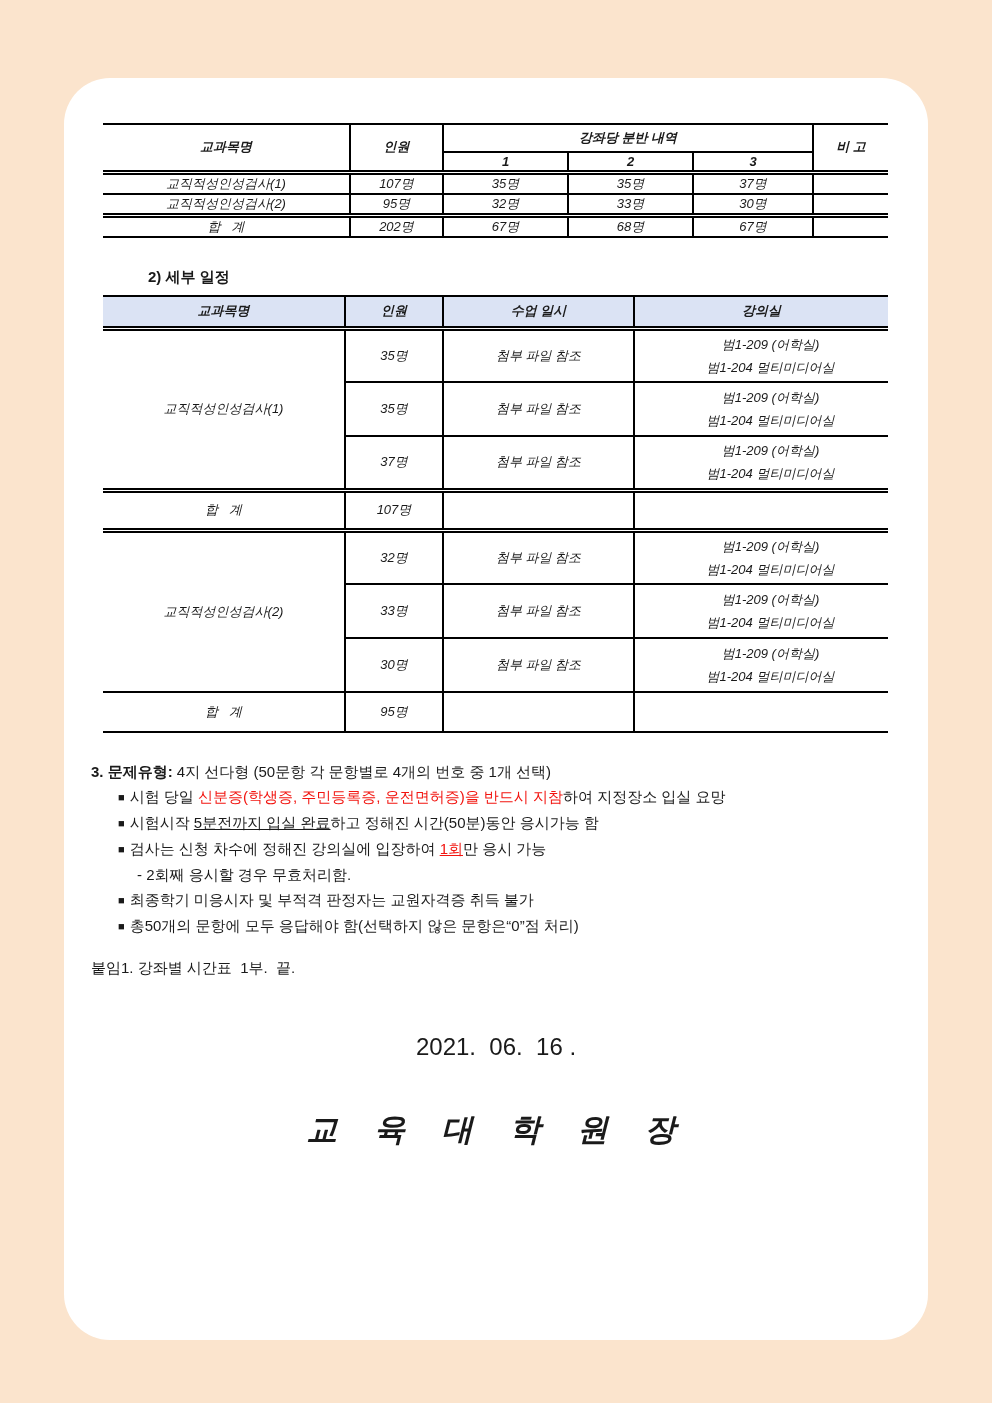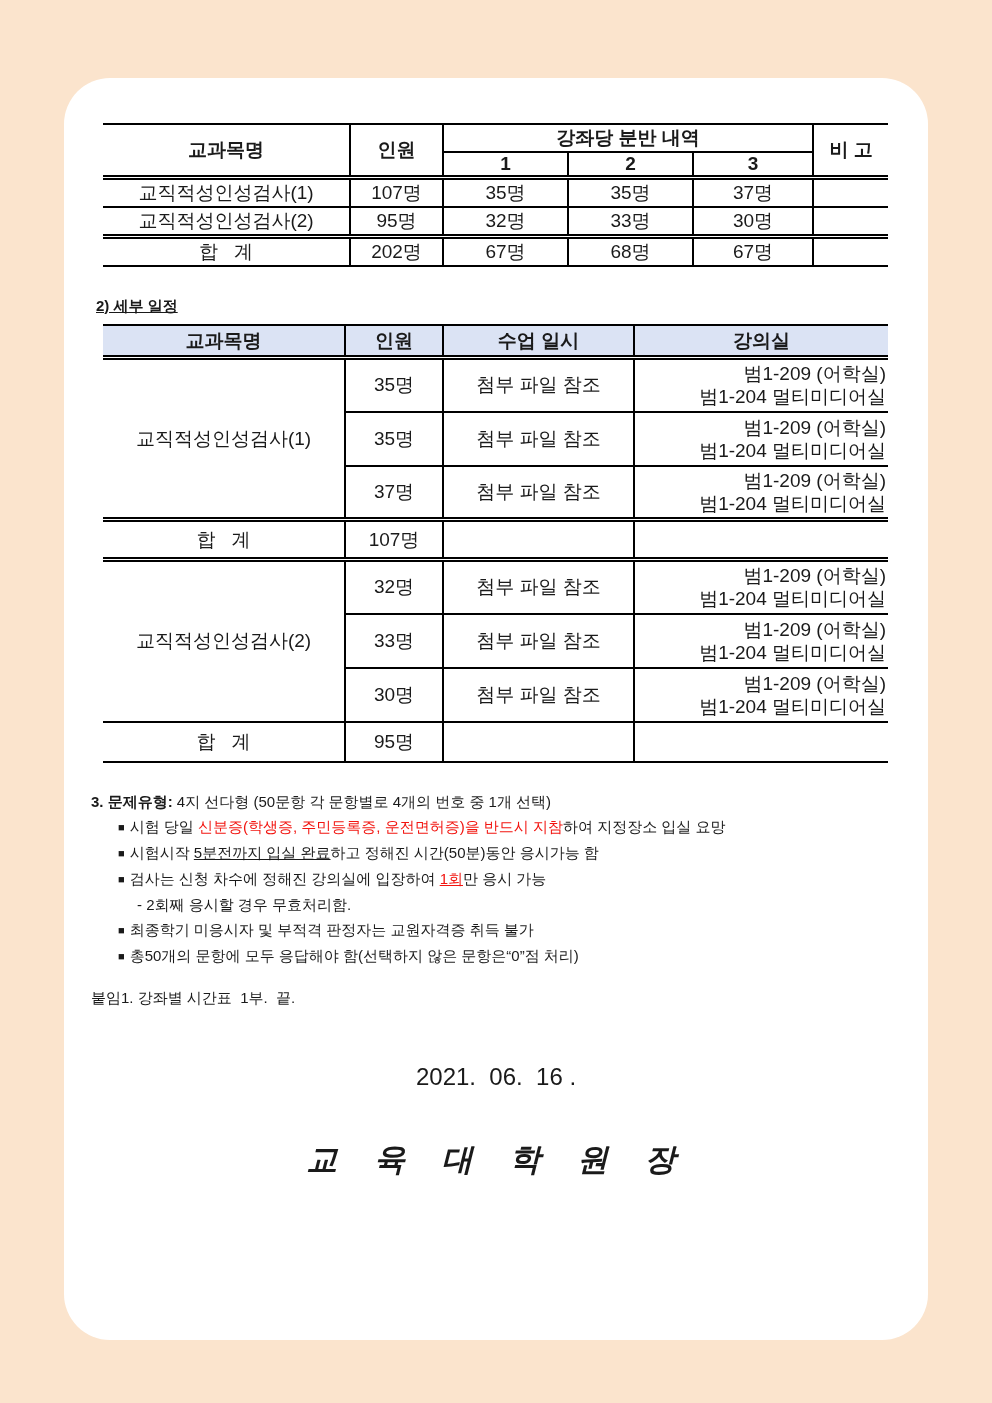--- a/index.html
+++ b/index.html
@@ -13,25 +13,26 @@
   .card{
     position:absolute;left:64px;top:78px;
     width:864px;height:1262px;
     background:#ffffff;border-radius:46px;
     overflow:hidden;
   }
   
   table.doc{
     border-collapse:collapse;
     table-layout:fixed;
-    font-size:19px;
+    font-size:13px;
     text-align:center;
     border-top:2px solid #000;
     border-bottom:2px solid #000;
     width:785px;
+    font-style:italic;
   }
   table.doc th,table.doc td{
     border-left:2px solid #000;
     border-right:2px solid #000;
     border-top:2px solid #000;
     border-bottom:2px solid #000;
     padding:0 2px;
     font-weight:normal;
     overflow:hidden;
   }
@@ -41,26 +42,26 @@
   .b-dbl{border-bottom:5px double #000 !important;}
   .b-sgl{border-bottom:2px solid #000 !important;}
   .pre{white-space:pre;margin-top:43px;}
   
   .t1{margin:45px 0 0 39px;}
   .t1 .rowA{height:28px;}
   .t1 .rowB{height:20px;}
   .t1 .rowD{height:20px;}
   .t1 .rowT{height:21px;}
   
-  .h2{margin:30px 0 0 32px;font-size:15px;font-weight:bold;text-decoration:underline;}
+  .h2{margin:30px 0 0 84px;font-size:15px;font-weight:bold;}
   .t2{margin:8px 0 0 39px;}
   .t2 thead th{background:#dbe3f4;height:29px;}
   .t2 .rowD{height:54px;}
   .t2 .rowT{height:40px;}
-  .t2 td.room{text-align:right;padding-left:20px;line-height:23px;}
+  .t2 td.room{text-align:center;padding-left:20px;line-height:23px;}
   
   .notes{margin:26px 0 0 27px;font-size:15px;line-height:25px;}
   .note-bullet{padding-left:27px;}
   .note-sub{padding-left:46px;}
   .bold{font-weight:bold;}
   .red{color:#f2140f;text-align:right;}
   .ul{text-decoration:underline;}
   .sq{font-size:11px;vertical-align:1px;padding-right:5px;}
   .attach{margin:20px 0 0 27px;font-size:15px;}
   .date{margin-top:55px;text-align:center;font-size:24px;}

